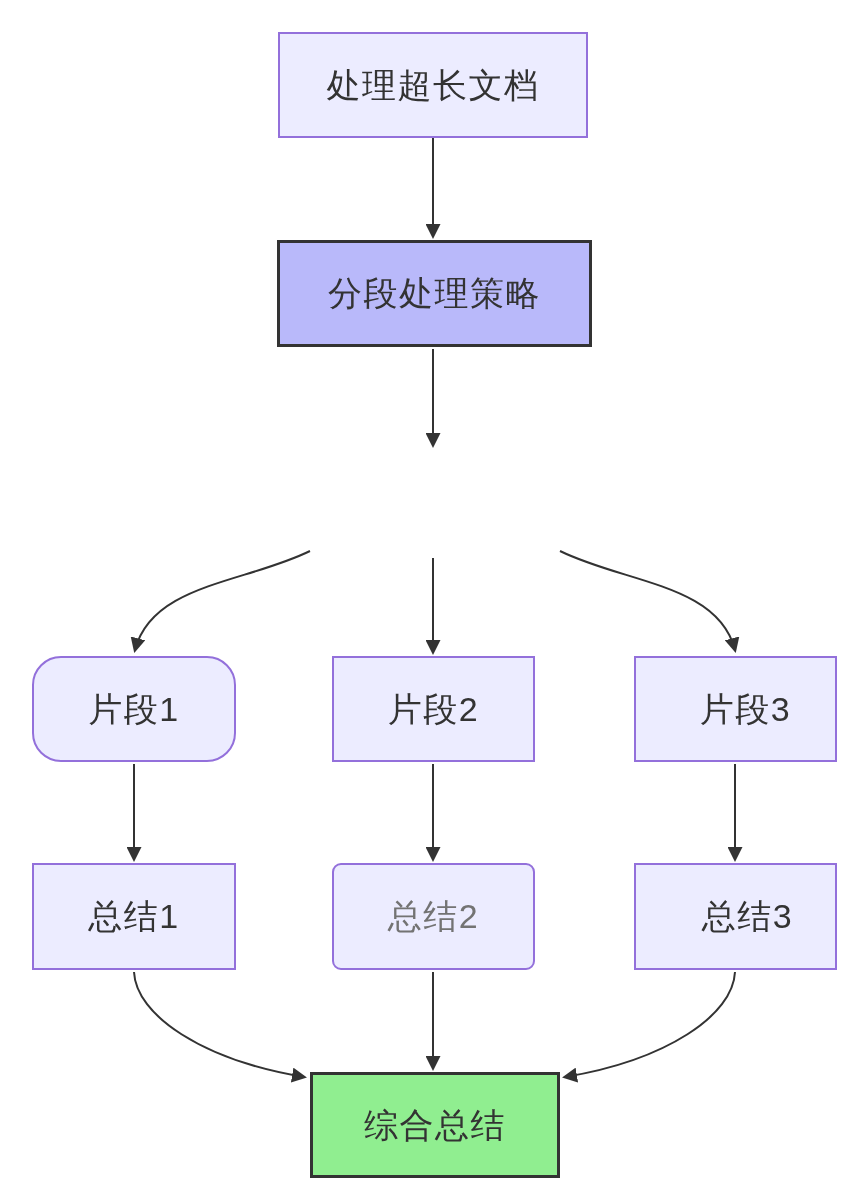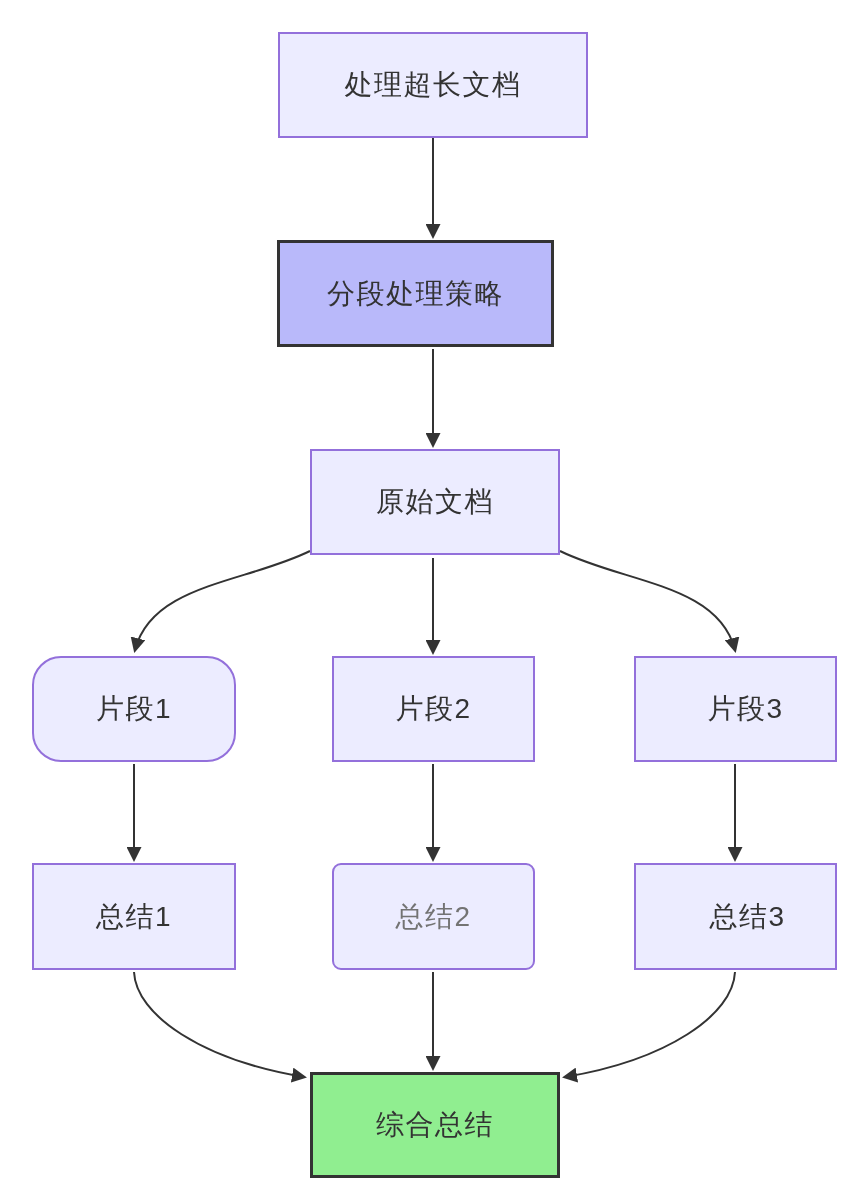--- a/index.html
+++ b/index.html
@@ -20,29 +20,29 @@
   .edges marker path { fill: #333333; stroke: none; }
   .node {
     position: absolute;
     box-sizing: border-box;
     display: flex;
     align-items: center;
     justify-content: center;
     background: #ECECFF;
     border: 2px solid #9370DB;
     color: #333333;
-    font-size: 28px;
+    font-size: 34px;
     letter-spacing: 1.5px;
     line-height: 1.2;
     user-select: none;
   }
   .node.thick { border-width: 3px; }
   
   .n-start    { left: 278px; top: 32px;   width: 310px; height: 106px; }
-  .n-strategy { left: 277px; top: 240px;  width: 277px; height: 107px; }
+  .n-strategy { left: 277px; top: 240px;  width: 315px; height: 107px; }
   .n-source   { left: 310px; top: 449px;  width: 250px; height: 106px; }
   .n-chunk1   { left: 32px;  top: 656px;  width: 204px; height: 106px; border-radius: 29px; }
   .n-chunk2   { left: 332px; top: 656px;  width: 203px; height: 106px; }
   .n-chunk3   { left: 634px; top: 656px;  width: 203px; height: 106px; }
   .n-summary1 { left: 32px;  top: 863px;  width: 204px; height: 107px; }
   .n-summary2 { left: 332px; top: 863px;  width: 203px; height: 107px; }
   .n-summary3 { left: 634px; top: 863px;  width: 203px; height: 107px; }
   .n-final    { left: 310px; top: 1072px; width: 250px; height: 106px; }
 </style>
 </head>
@@ -68,21 +68,20 @@
       <path d="M134,972 C136,1015 202,1060 304,1077" marker-end="url(#arrowhead)"></path>
       <path d="M433,972 L433,1068" marker-end="url(#arrowhead)"></path>
       <path d="M735,972 C733,1015 667,1060 565,1077" marker-end="url(#arrowhead)"></path>
     </g>
   </svg>
 
   <div class="node n-start" style="background-color: rgb(236, 236, 255); border-color: rgb(147, 112, 219); color: rgb(51, 51, 51);">处理超长文档</div>
 
   <div class="node n-strategy thick" style="background-color: rgb(185, 185, 250); border-color: rgb(51, 51, 51); color: rgb(51, 51, 51);">分段处理策略</div>
 
-  <div class="node n-source" style="background-color: rgb(236, 236, 255); border-color: rgb(147, 112, 219); color: rgb(51, 51, 51);">原始文档</div>
 
   <div class="node n-chunk1" style="background-color: rgb(236, 236, 255); border-color: rgb(147, 112, 219); color: rgb(51, 51, 51);">片段1</div>
 
   <div class="node n-chunk2" style="background-color: rgb(236, 236, 255); border-color: rgb(147, 112, 219); color: rgb(51, 51, 51);">片段2</div>
 
   <div class="node n-chunk3" style="background-color: rgb(236, 236, 255); border-color: rgb(147, 112, 219); color: rgb(51, 51, 51); padding-left: 20px;">片段3</div>
 
   <div class="node n-summary1" style="background-color: rgb(236, 236, 255); border-color: rgb(147, 112, 219); color: rgb(51, 51, 51);">总结1</div>
 
   <div class="node n-summary2" style="background-color: rgb(236, 236, 255); border-color: rgb(147, 112, 219); color: #737373; border-radius: 9px;">总结2</div>

